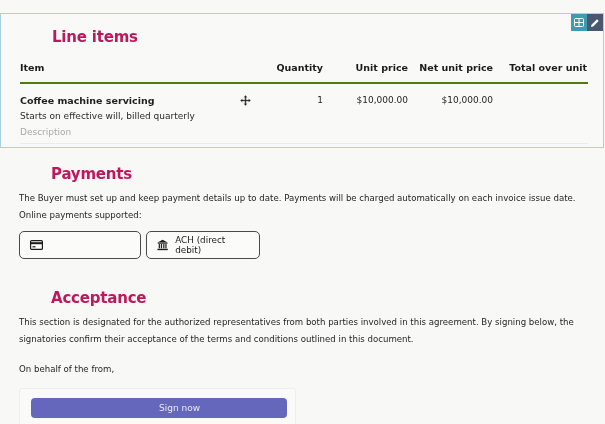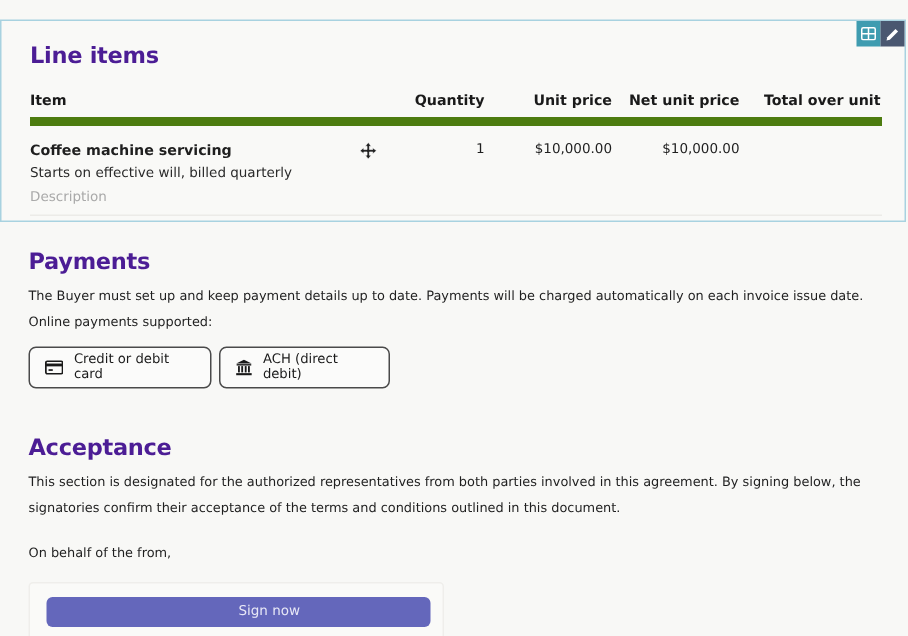--- a/index.html
+++ b/index.html
@@ -25,28 +25,29 @@
     }
     .tool-btn {
       width: 16px; height: 17px;
       display: flex; align-items: center; justify-content: center;
     }
     .tool-grid { background: #3f9cb0; }
     .tool-edit { background: #4a5770; }
     .h2 {
       font-weight: bold;
       font-size: 15px;
-      color: #4c1d95;
+      color: #be185d;
       letter-spacing: -0.2px;
+      margin-left: 32px;
     }
     .li-title { position: absolute; left: 19px; top: 14px; }
     .table { position: absolute; left: 19px; top: 48px; width: 568px; }
     .thead {
       position: relative; height: 22px;
-      border-bottom: 6px solid #4d7c0f;
+      border-bottom: 2px solid #4d7c0f;
       font-size: 9.5px; font-weight: bold; color: #1a1a1a;
     }
     .thead span, .trow span { position: absolute; top: 0; }
     .trow { position: relative; height: 60px; border-bottom: 1px solid #ecebe8; font-size: 9px; }
     .c-item { left: 0; }
     .c-qty { right: 265px; text-align: right; }
     .c-unit { right: 180px; text-align: right; }
     .c-net { right: 95px; text-align: right; }
     .c-total { right: 1px; text-align: right; }
     .trow .num { top: 11px; }
@@ -132,21 +133,20 @@
 
 <div class="h2 payments-title">Payments</div>
 <div class="para pay-text">The Buyer must set up and keep payment details up to date. Payments will be charged automatically on each invoice issue date. Online payments supported:</div>
 
 <div class="pay-btn pay-card">
   <svg width="13" height="10" viewBox="0 0 13 10">
     <rect x="0.6" y="0.6" width="11.8" height="8.8" rx="1" fill="none" stroke="#1a1a1a" stroke-width="1.2"></rect>
     <rect x="0.6" y="2.2" width="11.8" height="2" fill="#1a1a1a"></rect>
     <rect x="2.5" y="6.2" width="3" height="1.2" fill="#1a1a1a"></rect>
   </svg>
-  <span>Credit or debit card</span>
 </div>
 
 <div class="pay-btn pay-ach">
   <svg width="12" height="12" viewBox="0 0 12 12">
     <path d="M6 0.5 L11.5 3.2 L0.5 3.2 Z" fill="#1a1a1a"></path>
     <rect x="0.8" y="3.6" width="10.4" height="1" fill="#1a1a1a"></rect>
     <rect x="1.8" y="5" width="1.3" height="4.5" fill="#1a1a1a"></rect>
     <rect x="4.1" y="5" width="1.3" height="4.5" fill="#1a1a1a"></rect>
     <rect x="6.6" y="5" width="1.3" height="4.5" fill="#1a1a1a"></rect>
     <rect x="8.9" y="5" width="1.3" height="4.5" fill="#1a1a1a"></rect>

